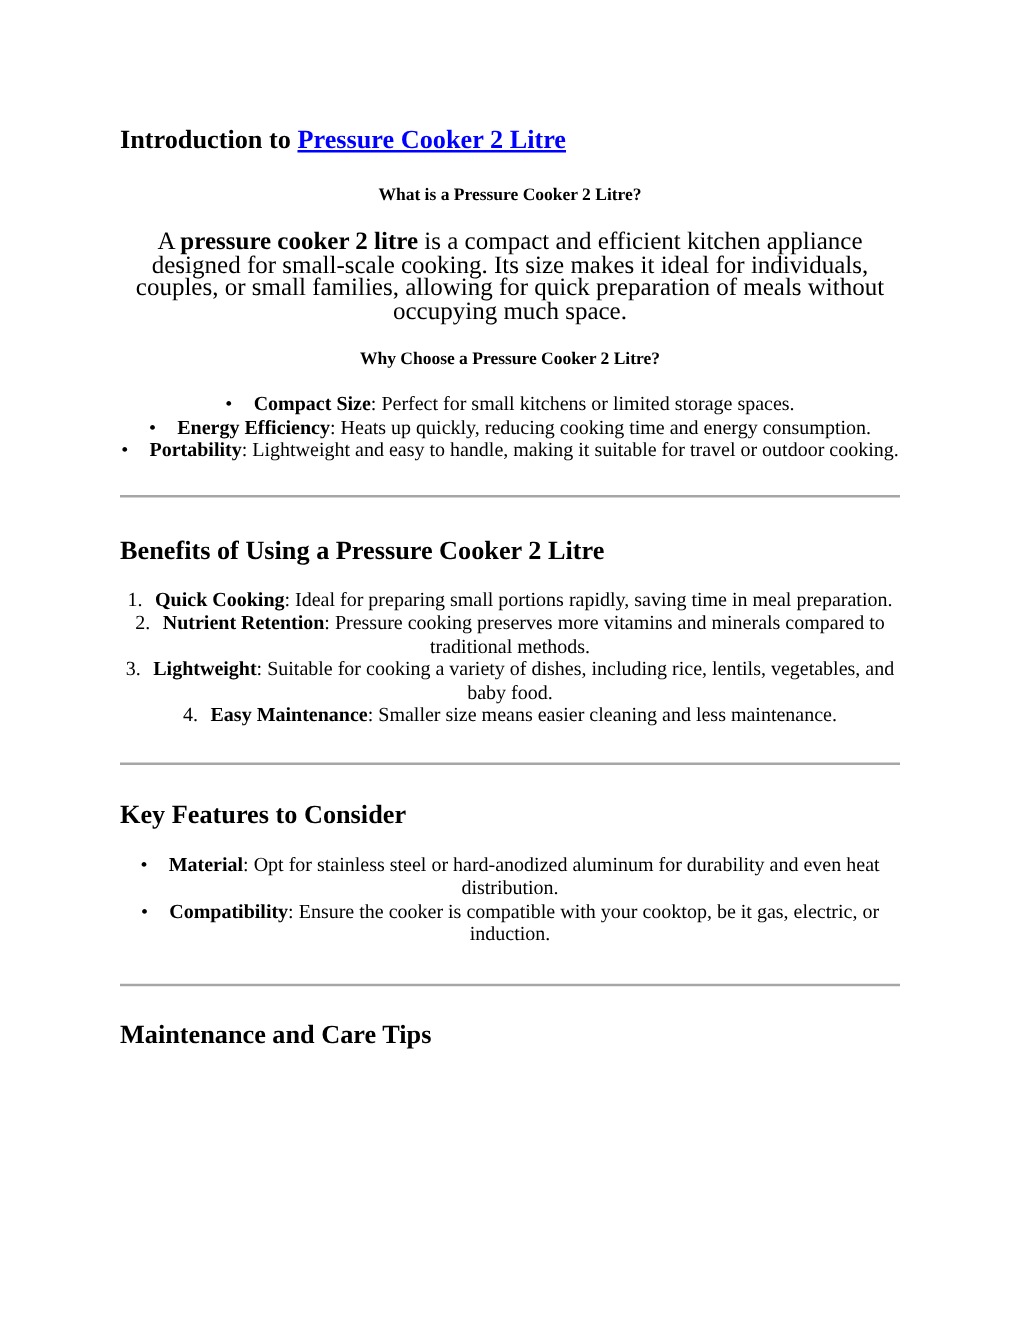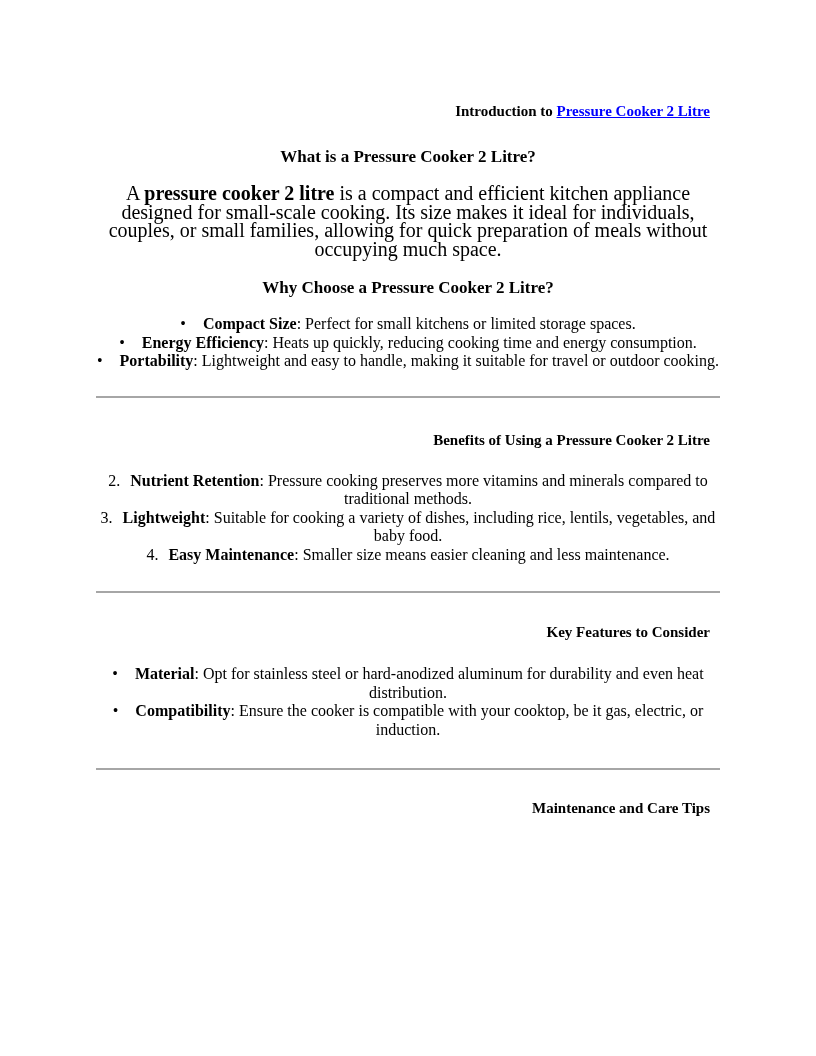--- a/index.html
+++ b/index.html
@@ -13,28 +13,28 @@
     height: 1056px;
     margin: 0 auto;
     background: #ffffff;
     box-sizing: border-box;
     padding: 96px;
     font-family: "Liberation Serif", "DejaVu Serif", serif;
     color: #000000;
     overflow: hidden;
   }
   .h1 {
-    font-size: 15px;
+    font-size: 21px;
     line-height: 24px;
     font-weight: bold;
-    text-align: right;
-    margin: 10px;
+    text-align: left;
+    margin: 0;
   }
   .h2 {
-    font-size: 17px;
+    font-size: 14px;
     line-height: 20px;
     font-weight: bold;
     text-align: center;
     margin: 0;
   }
   .body-text {
     font-size: 20px;
     line-height: 18.5px;
     text-align: center;
     margin: 0;
@@ -103,20 +103,21 @@
     <div class="list-item"><span class="bullet-marker">•</span><span class="term">Compact Size</span><span>: Perfect for small kitchens or limited storage spaces.</span></div>
     <div class="list-item"><span class="bullet-marker">•</span><span class="term">Energy Efficiency</span><span>: Heats up quickly, reducing cooking time and energy consumption.</span></div>
     <div class="list-item"><span class="bullet-marker">•</span><span class="term">Portability</span><span>: Lightweight and easy to handle, making it suitable for travel or outdoor cooking.</span></div>
   </div>
 
   <hr class="rule mt-hr1">
 
   <h1 class="h1 mt-benefits">Benefits of Using a Pressure Cooker 2 Litre</h1>
 
   <div class="list mt-benlist">
+    <div class="list-item"><span class="number-marker">1.</span><span class="term">Quick Cooking</span><span>: Ideal for preparing small portions rapidly, saving time in meal preparation.</span></div>
     <div class="list-item"><span class="number-marker">2.</span><span class="term">Nutrient Retention</span><span>: Pressure cooking preserves more vitamins and minerals compared to traditional methods.</span></div>
     <div class="list-item"><span class="number-marker">3.</span><span class="term">Lightweight</span><span>: Suitable for cooking a variety of dishes, including rice, lentils, vegetables, and baby food.</span></div>
     <div class="list-item"><span class="number-marker">4.</span><span class="term">Easy Maintenance</span><span>: Smaller size means easier cleaning and less maintenance.</span></div>
   </div>
 
   <hr class="rule mt-hr2">
 
   <h1 class="h1 mt-features">Key Features to Consider</h1>
 
   <div class="list mt-featlist">

